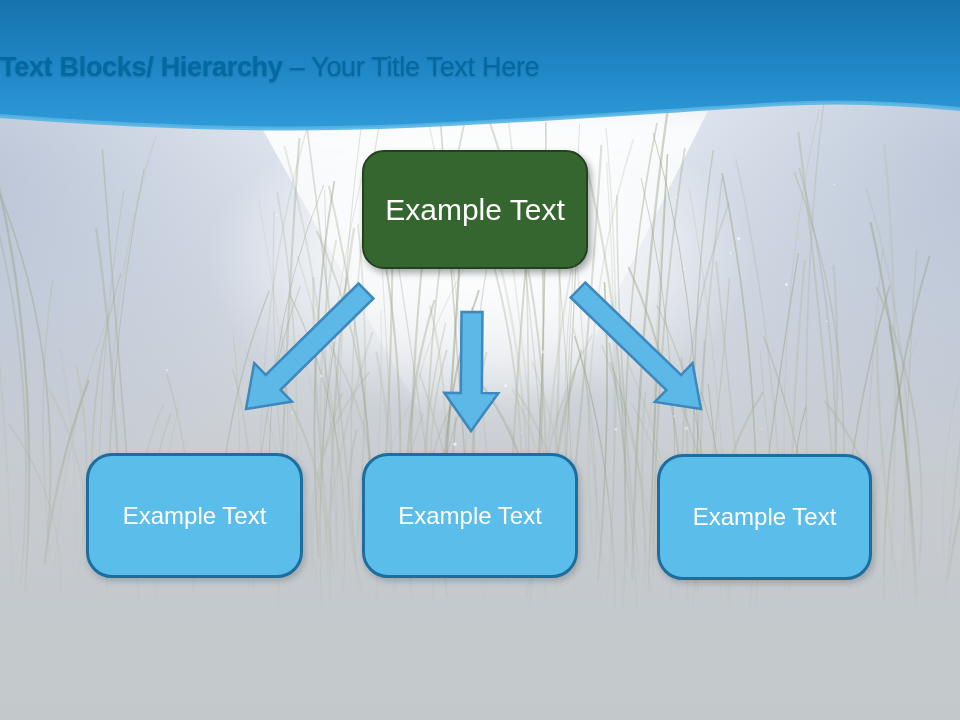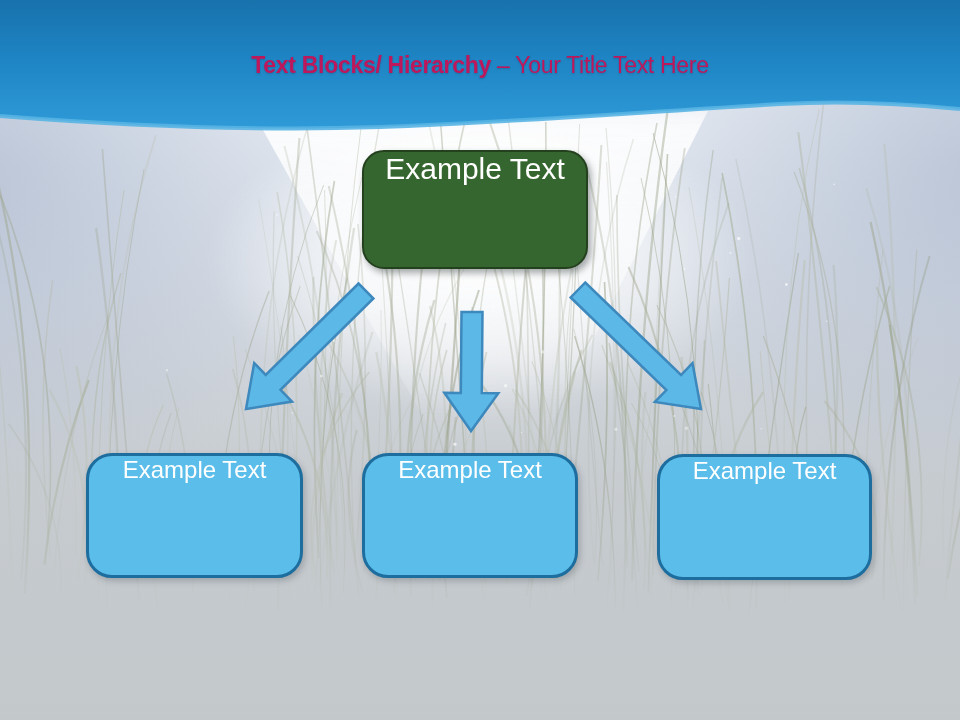--- a/index.html
+++ b/index.html
@@ -36,29 +36,29 @@
   .grass{position:absolute;left:0;top:0;pointer-events:none;}
   .bg-bottom-fade{
     position:absolute;left:0;top:408px;width:960px;height:312px;pointer-events:none;
     background:linear-gradient(180deg, rgba(197,202,207,0) 0%, rgba(197,202,207,0.45) 40%, rgba(196,201,205,0.92) 66%, #c4c9cc 90%, #c3c8cb 100%);
   }
   
   .header{position:absolute;left:0;top:0;width:960px;height:150px;}
   .header svg{display:block;}
   .title{
     position:absolute;left:0;right:0;top:52px;margin:0;
-    text-align:center;color:#be185d;font-size:23px;line-height:1.15;
+    text-align:left;color:#0369a1;font-size:27px;line-height:1.15;
     letter-spacing:-0.3px;font-weight:400;
     text-shadow:0 1px 2px rgba(0,40,70,0.25);
   }
   .t-bold{font-weight:700;}
   .t-reg{font-weight:400;}
   
   .node{
-    position:absolute;display:flex;justify-content:center;
+    position:absolute;display:flex;align-items:center;justify-content:center;
     color:#fff;text-align:center;box-sizing:border-box;
   }
   .node-root{
     left:362px;top:150px;width:226px;height:119px;
     background:var(--c-root_fill,#36662f);
     border:2px solid var(--c-root_border,#24411e);
     border-radius:22px;font-size:30px;
     box-shadow:3px 4px 7px rgba(30,40,40,0.40);
   }
   .node-child{

